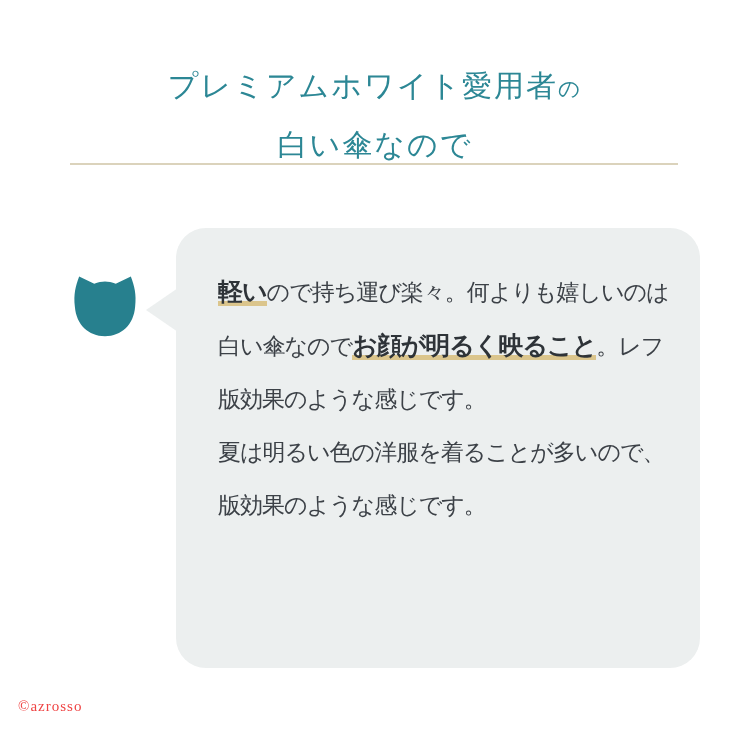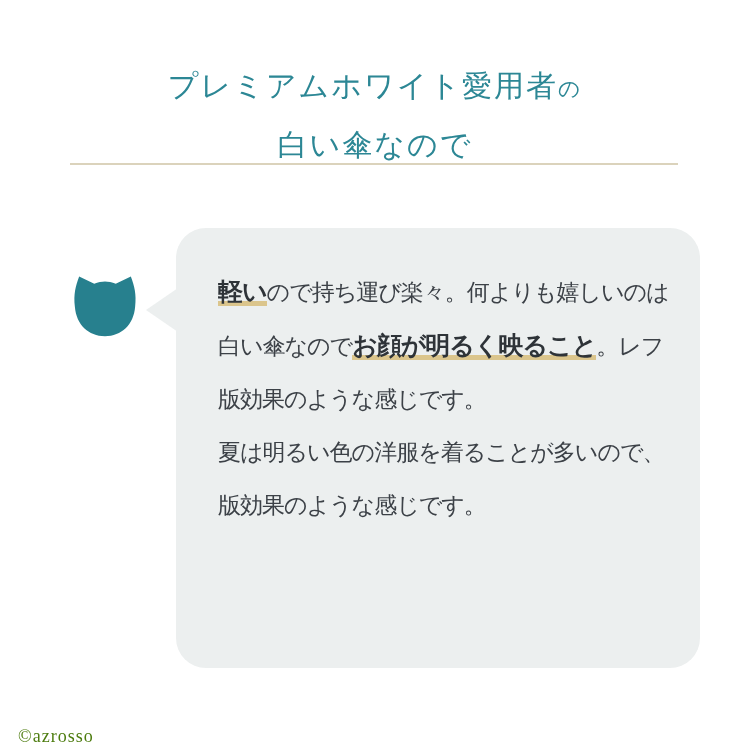--- a/index.html
+++ b/index.html
@@ -82,24 +82,24 @@
     font-size:25px;
   }
   .bubble .hl{
     background:linear-gradient(#DBC58C,#DBC58C) no-repeat left 91% / 100% 5px;
     padding-bottom:3px;
   }
 
   
   .watermark{
     position:absolute;
-    left:18px;top:726px;
-    font-size:18px;
+    left:18px;top:698px;
+    font-size:15px;
     letter-spacing:1px;
-    color:#4d7c0f;
+    color:#ef4444;
   }
 </style>
 </head>
 <body>
 
 <div class="canvas">
 
   <h1 class="header-title">
     <span class="t-line"><span>プレミアムホワイト愛用者</span><span class="particle">の</span></span>
     <span class="t-line">白い傘なので</span>

